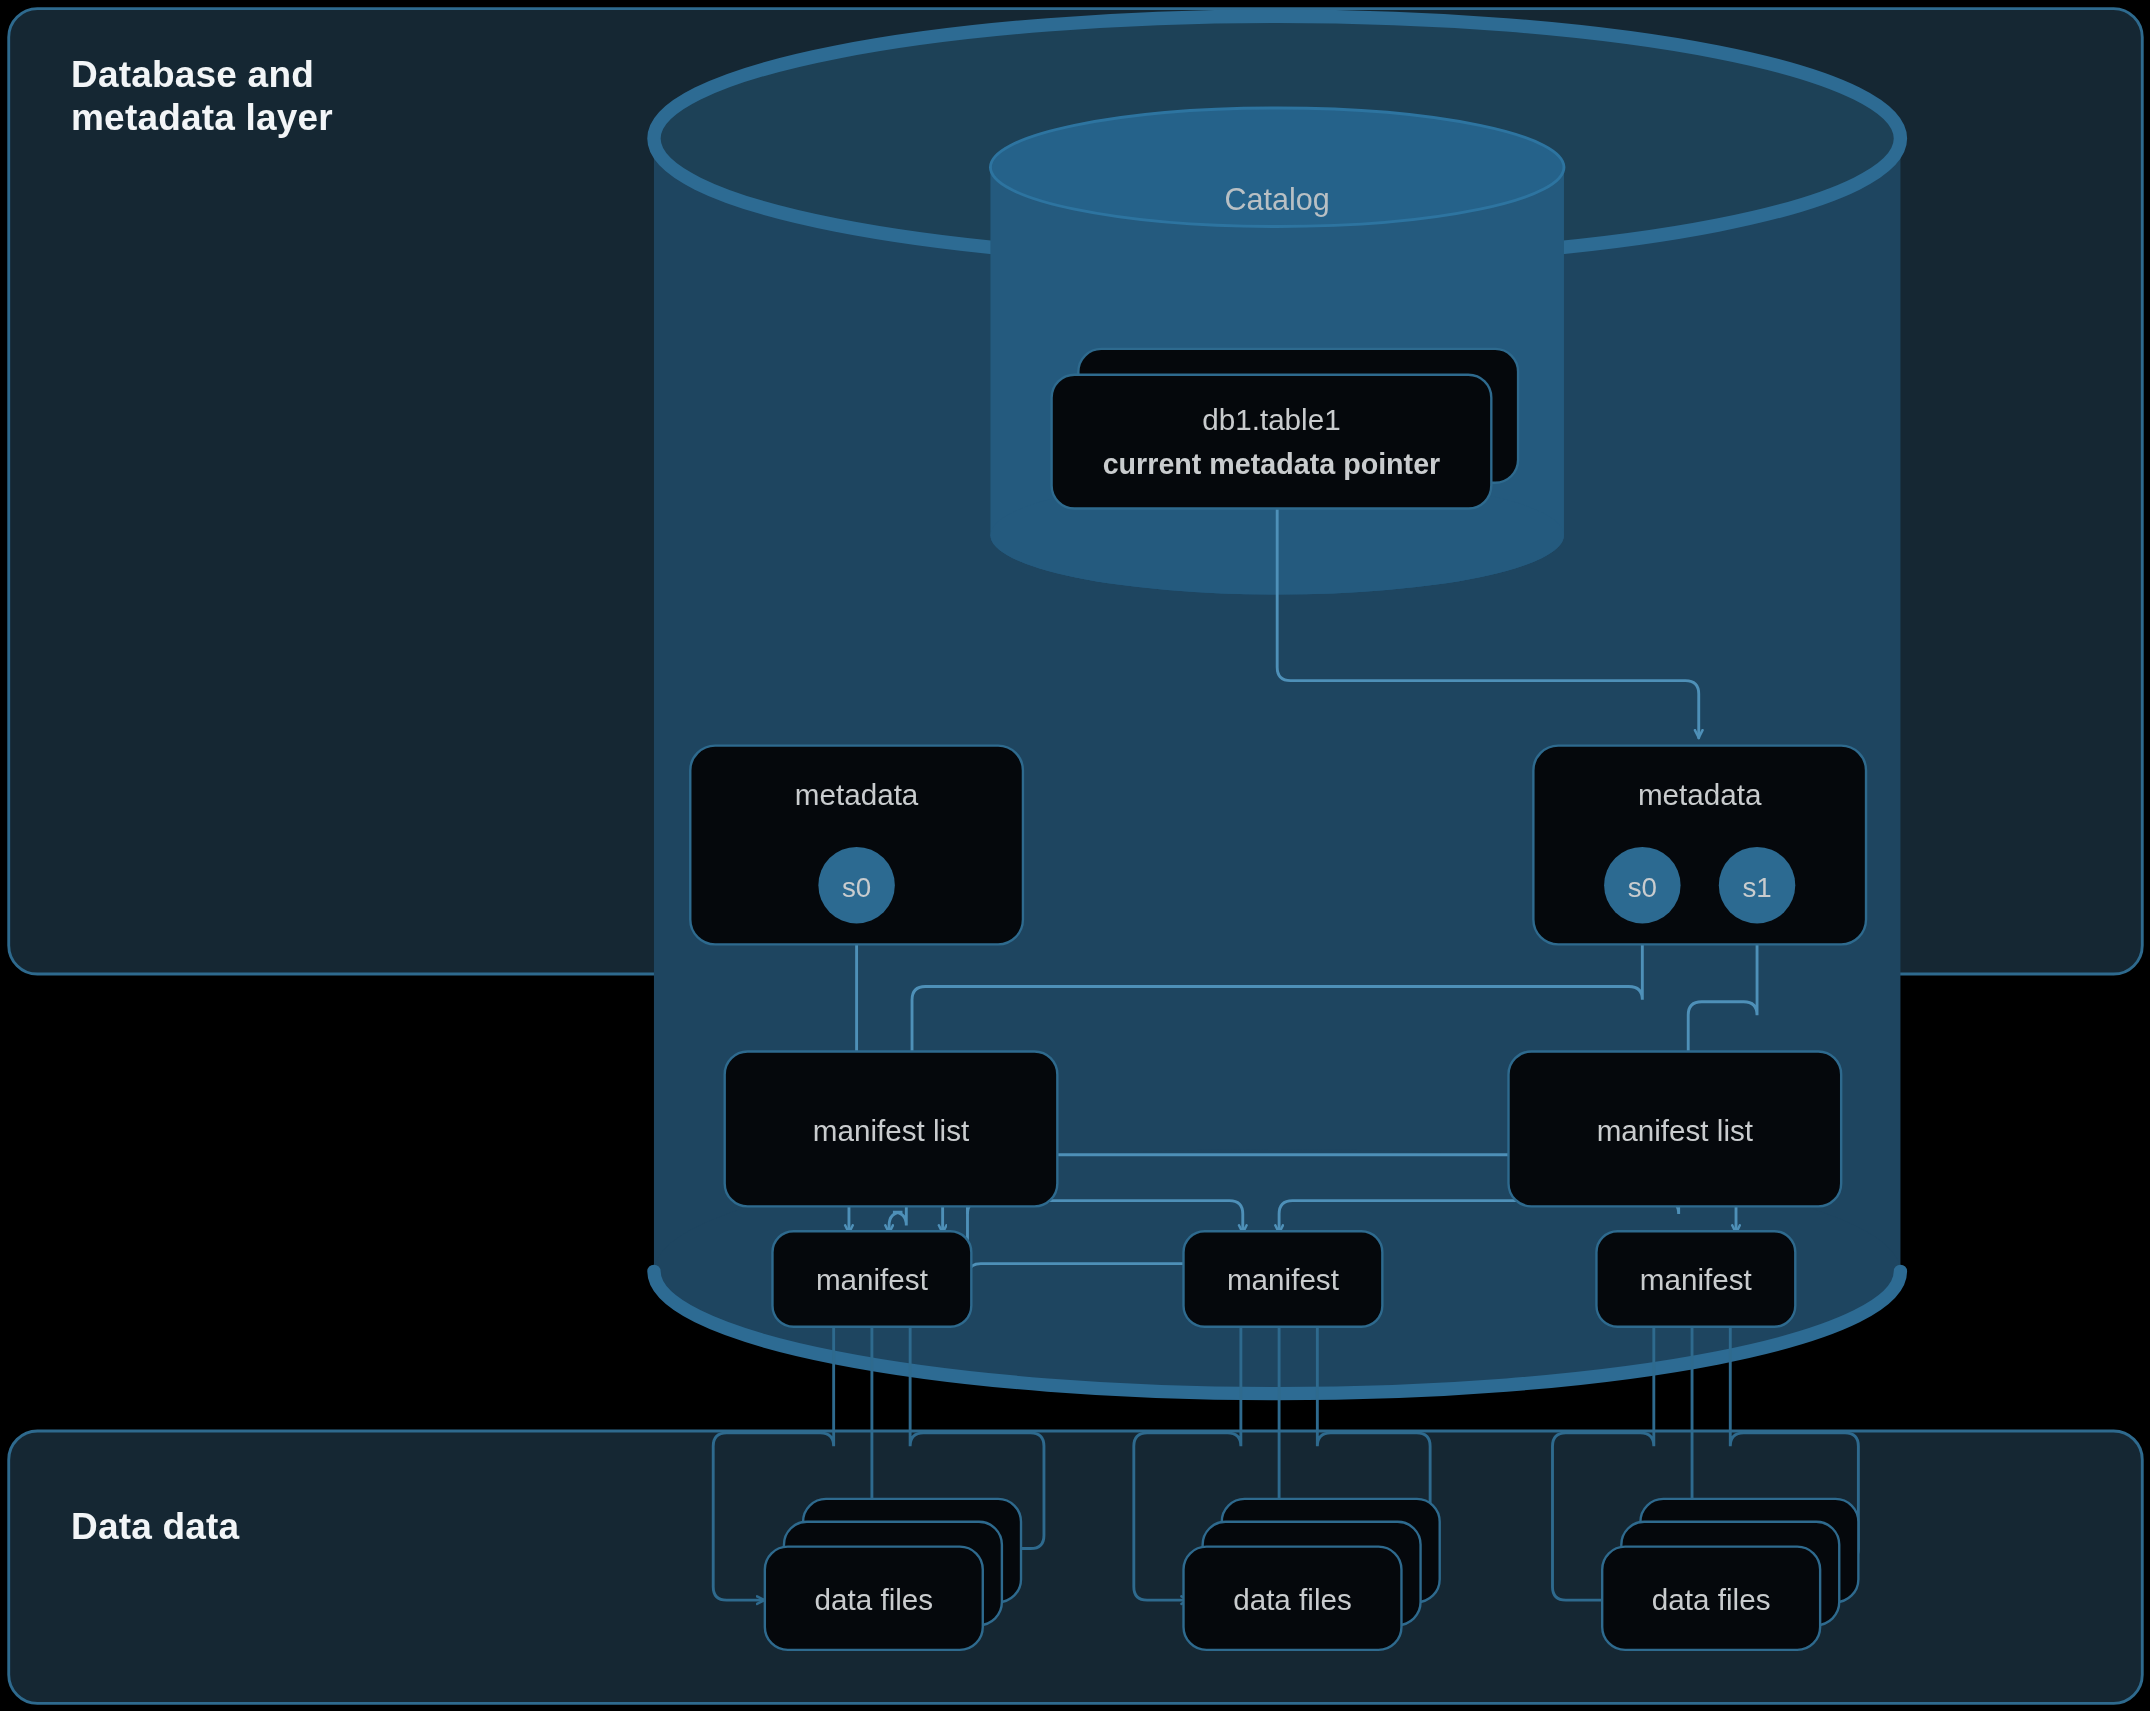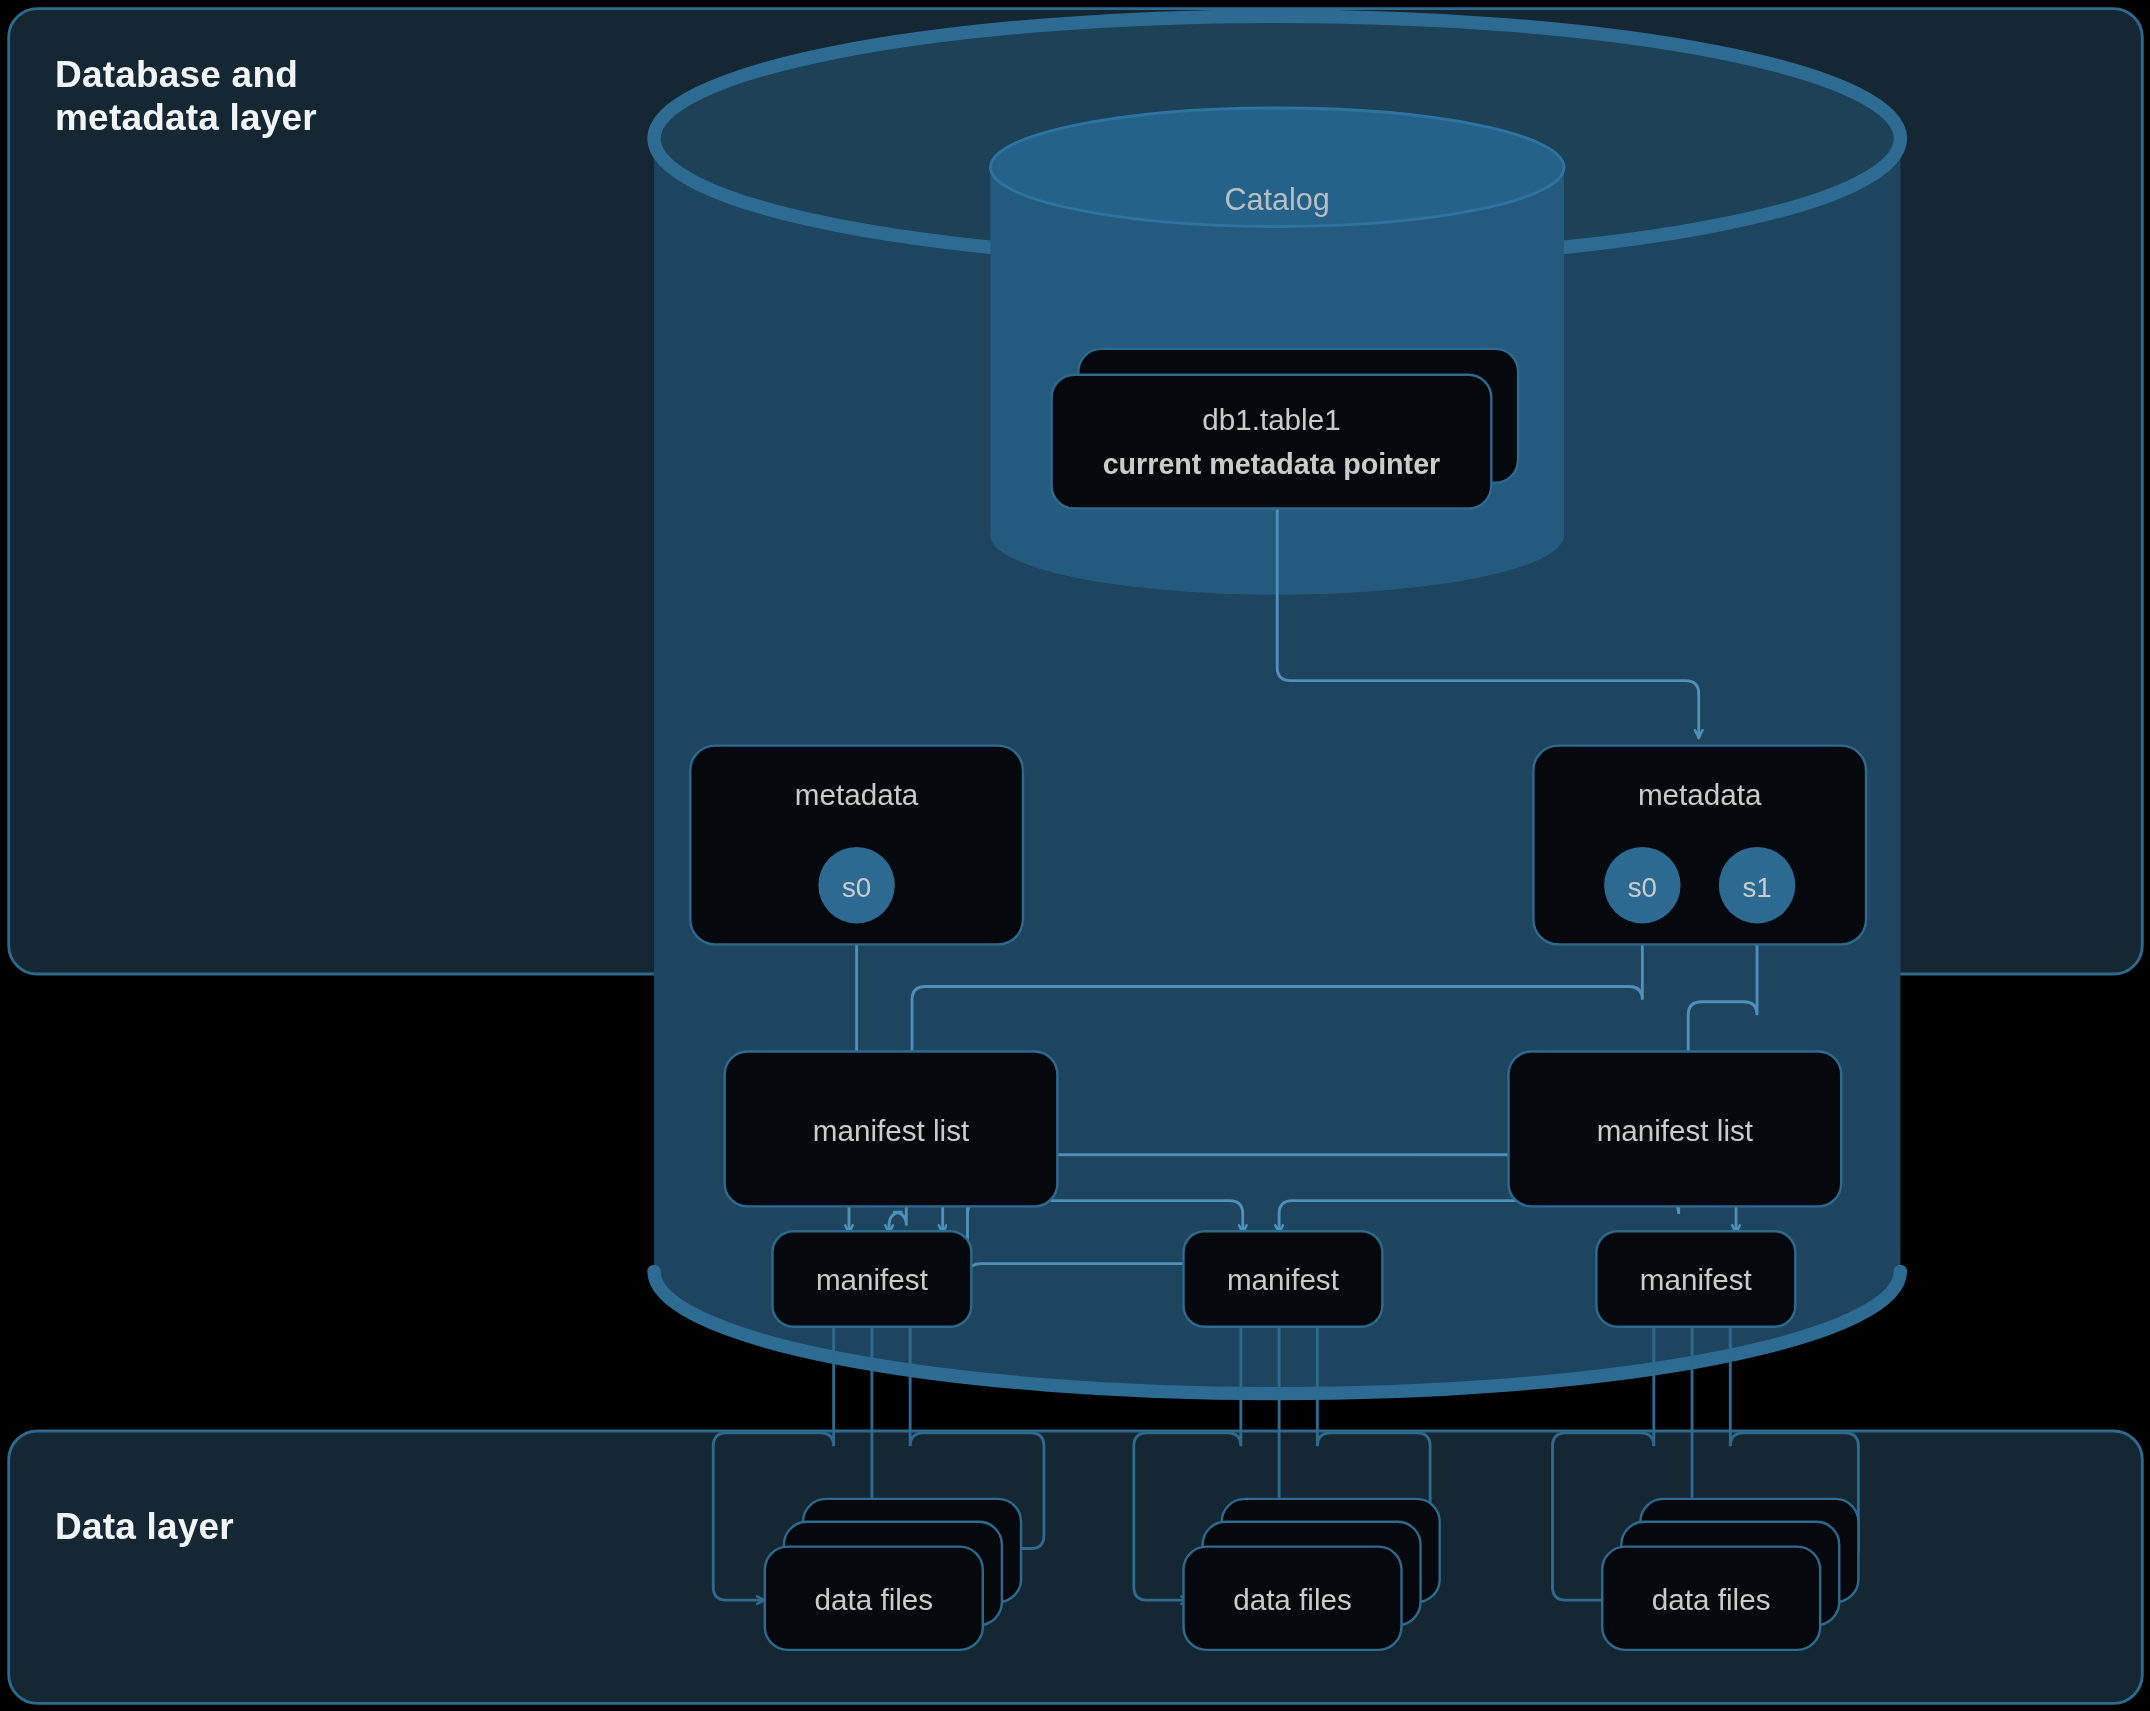--- a/index.html
+++ b/index.html
@@ -2,21 +2,21 @@
 <html><head>
 <meta charset="utf-8">
 <style>
   html,body{margin:0;padding:0;background:#000;}
   body{width:2151px;height:1712px;position:relative;overflow:hidden;
        font-family:"Liberation Sans","DejaVu Sans",sans-serif;}
   .stage{position:absolute;inset:0;width:2151px;height:1712px;}
   svg.canvas{position:absolute;left:0;top:0;width:2151px;height:1712px;}
   .layer-title{
     position:absolute;color:#F2F5F7;font-weight:bold;font-size:37px;
-    line-height:1.15;letter-spacing:0.2px;white-space:pre-line;
+    line-height:1.15;letter-spacing:0.2px;white-space:pre-line;margin-left:16px;
   }
   #dbTitle{left:55px;top:54px;}
   #dlTitle{left:55px;top:1506px;}
 </style>
 </head>
 <body>
 
 <div class="stage">
 
   <svg class="canvas" viewBox="0 0 2250 1791">
@@ -163,15 +163,15 @@
       <text x="1774" y="1350" font-size="31">manifest</text>
 
       <text x="914" y="1684" font-size="31">data files</text>
       <text x="1352" y="1684" font-size="31">data files</text>
       <text x="1790" y="1684" font-size="31">data files</text>
     </g>
   </svg>
 
   <div class="layer-title" id="dbTitle">Database and
 metadata layer</div>
-  <div class="layer-title" id="dlTitle">Data layer</div>
+  <div class="layer-title" id="dlTitle">Data data</div>
 </div>
 
 
 </body></html>

